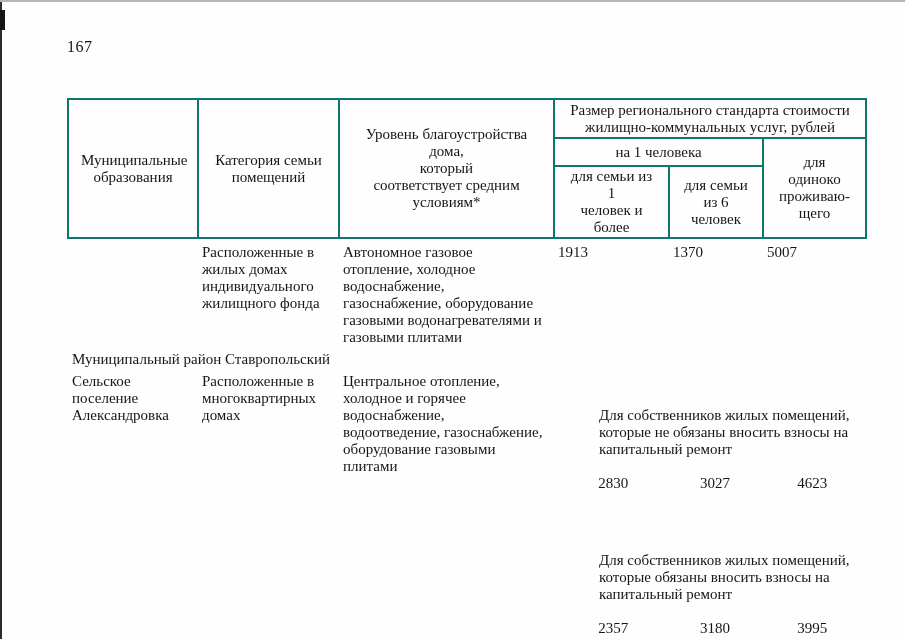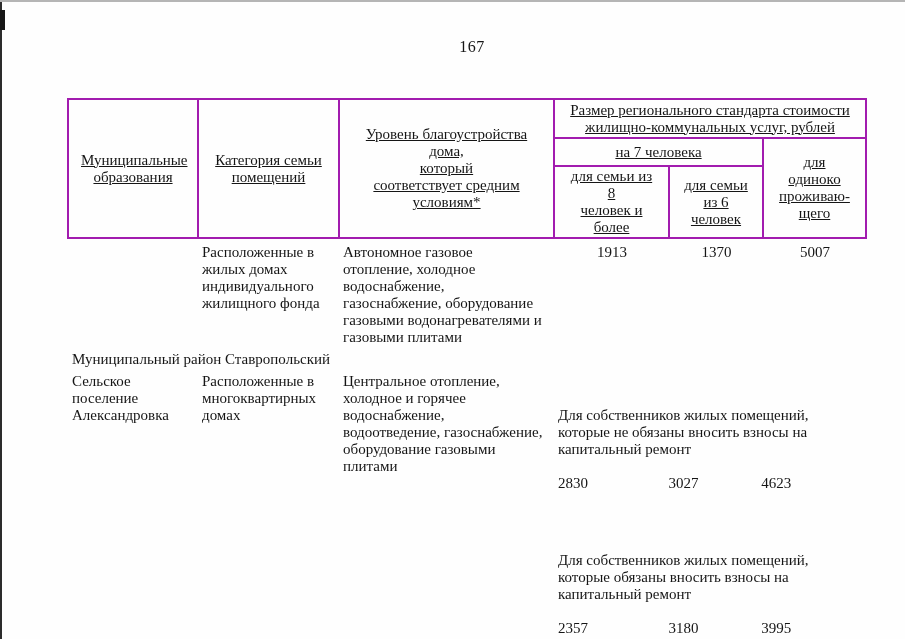--- a/index.html
+++ b/index.html
@@ -25,71 +25,68 @@
     background: #2c2c2c;
   }
   .scan-blob {
     position: absolute;
     left: 0; top: 8px;
     width: 5px; height: 20px;
     background: #161616;
   }
   .page-number {
     position: absolute;
-    left: 73px; top: 36px;
+    left: 67px; top: 36px;
     width: 798px;
-    text-align: center;
     font-size: 16px;
     letter-spacing: 0.5px;
   }
   table.doc-table {
     position: absolute;
     left: 67px; top: 96px;
     width: 798px;
     border-collapse: collapse;
     table-layout: fixed;
     font-size: 15px;
     line-height: 17px;
   }
   table.doc-table thead th {
-    border: 2px solid #a21caf;
+    border: 2px solid #0f766e;
     font-weight: normal;
     text-align: center;
     vertical-align: middle;
     white-space: pre-line;
     padding: 1px 12px;
     overflow: hidden;
-    text-decoration: underline;
   }
   tr.hdr-row-1 { height: 39px; }
   tr.hdr-row-2 { height: 28px; }
   tr.hdr-row-3 { height: 53px; }
   table.doc-table tbody td {
     border: none;
     vertical-align: top;
     padding: 5px 3px 0 4px;
     white-space: pre-line;
     overflow: hidden;
   }
   td.num-cell {
-    text-align: center;
     padding: 5px 0 0 0;
   }
   td.section-cell {
     text-align: left;
     white-space: normal;
     padding: 6px 0 2px 0;
   }
   td.blocks-cell {
     padding: 5px 0 0 3px;
   }
-  .block-label { white-space: pre-line; }
+  .block-label { white-space: pre-line; margin-left: 41px; }
   .block + .block { margin-top: 9px; }
   .nums-row { display: flex; }
-  .nums-row .n { }
+  .nums-row .n { text-align: center; }
   .n.n1 { width: 112px; }
   .n.n2 { width: 94px; }
   .n.n3 { width: 103px; }
 </style>
 </head>
 <body>
 
 <div class="page">
   <div class="scan-edge-left"></div>
   <div class="scan-blob"></div>
@@ -112,27 +109,27 @@
         <th rowspan="3">Категория семьи
 помещений</th>
         <th rowspan="3">Уровень благоустройства дома,
 который
 соответствует средним
 условиям*</th>
         <th colspan="3">Размер регионального стандарта стоимости
 жилищно-коммунальных услуг, рублей</th>
       </tr>
       <tr class="hdr-row-2">
-        <th colspan="2">на 7 человека</th>
+        <th colspan="2">на 1 человека</th>
         <th rowspan="2">для одиноко
 проживаю-
 щего</th>
       </tr>
       <tr class="hdr-row-3">
-        <th>для семьи из 8
+        <th>для семьи из 1
 человек и
 более</th>
         <th>для семьи
 из 6 человек</th>
       </tr>
     </thead>
     <tbody>
       <tr>
         <td></td>
         <td>Расположенные в

